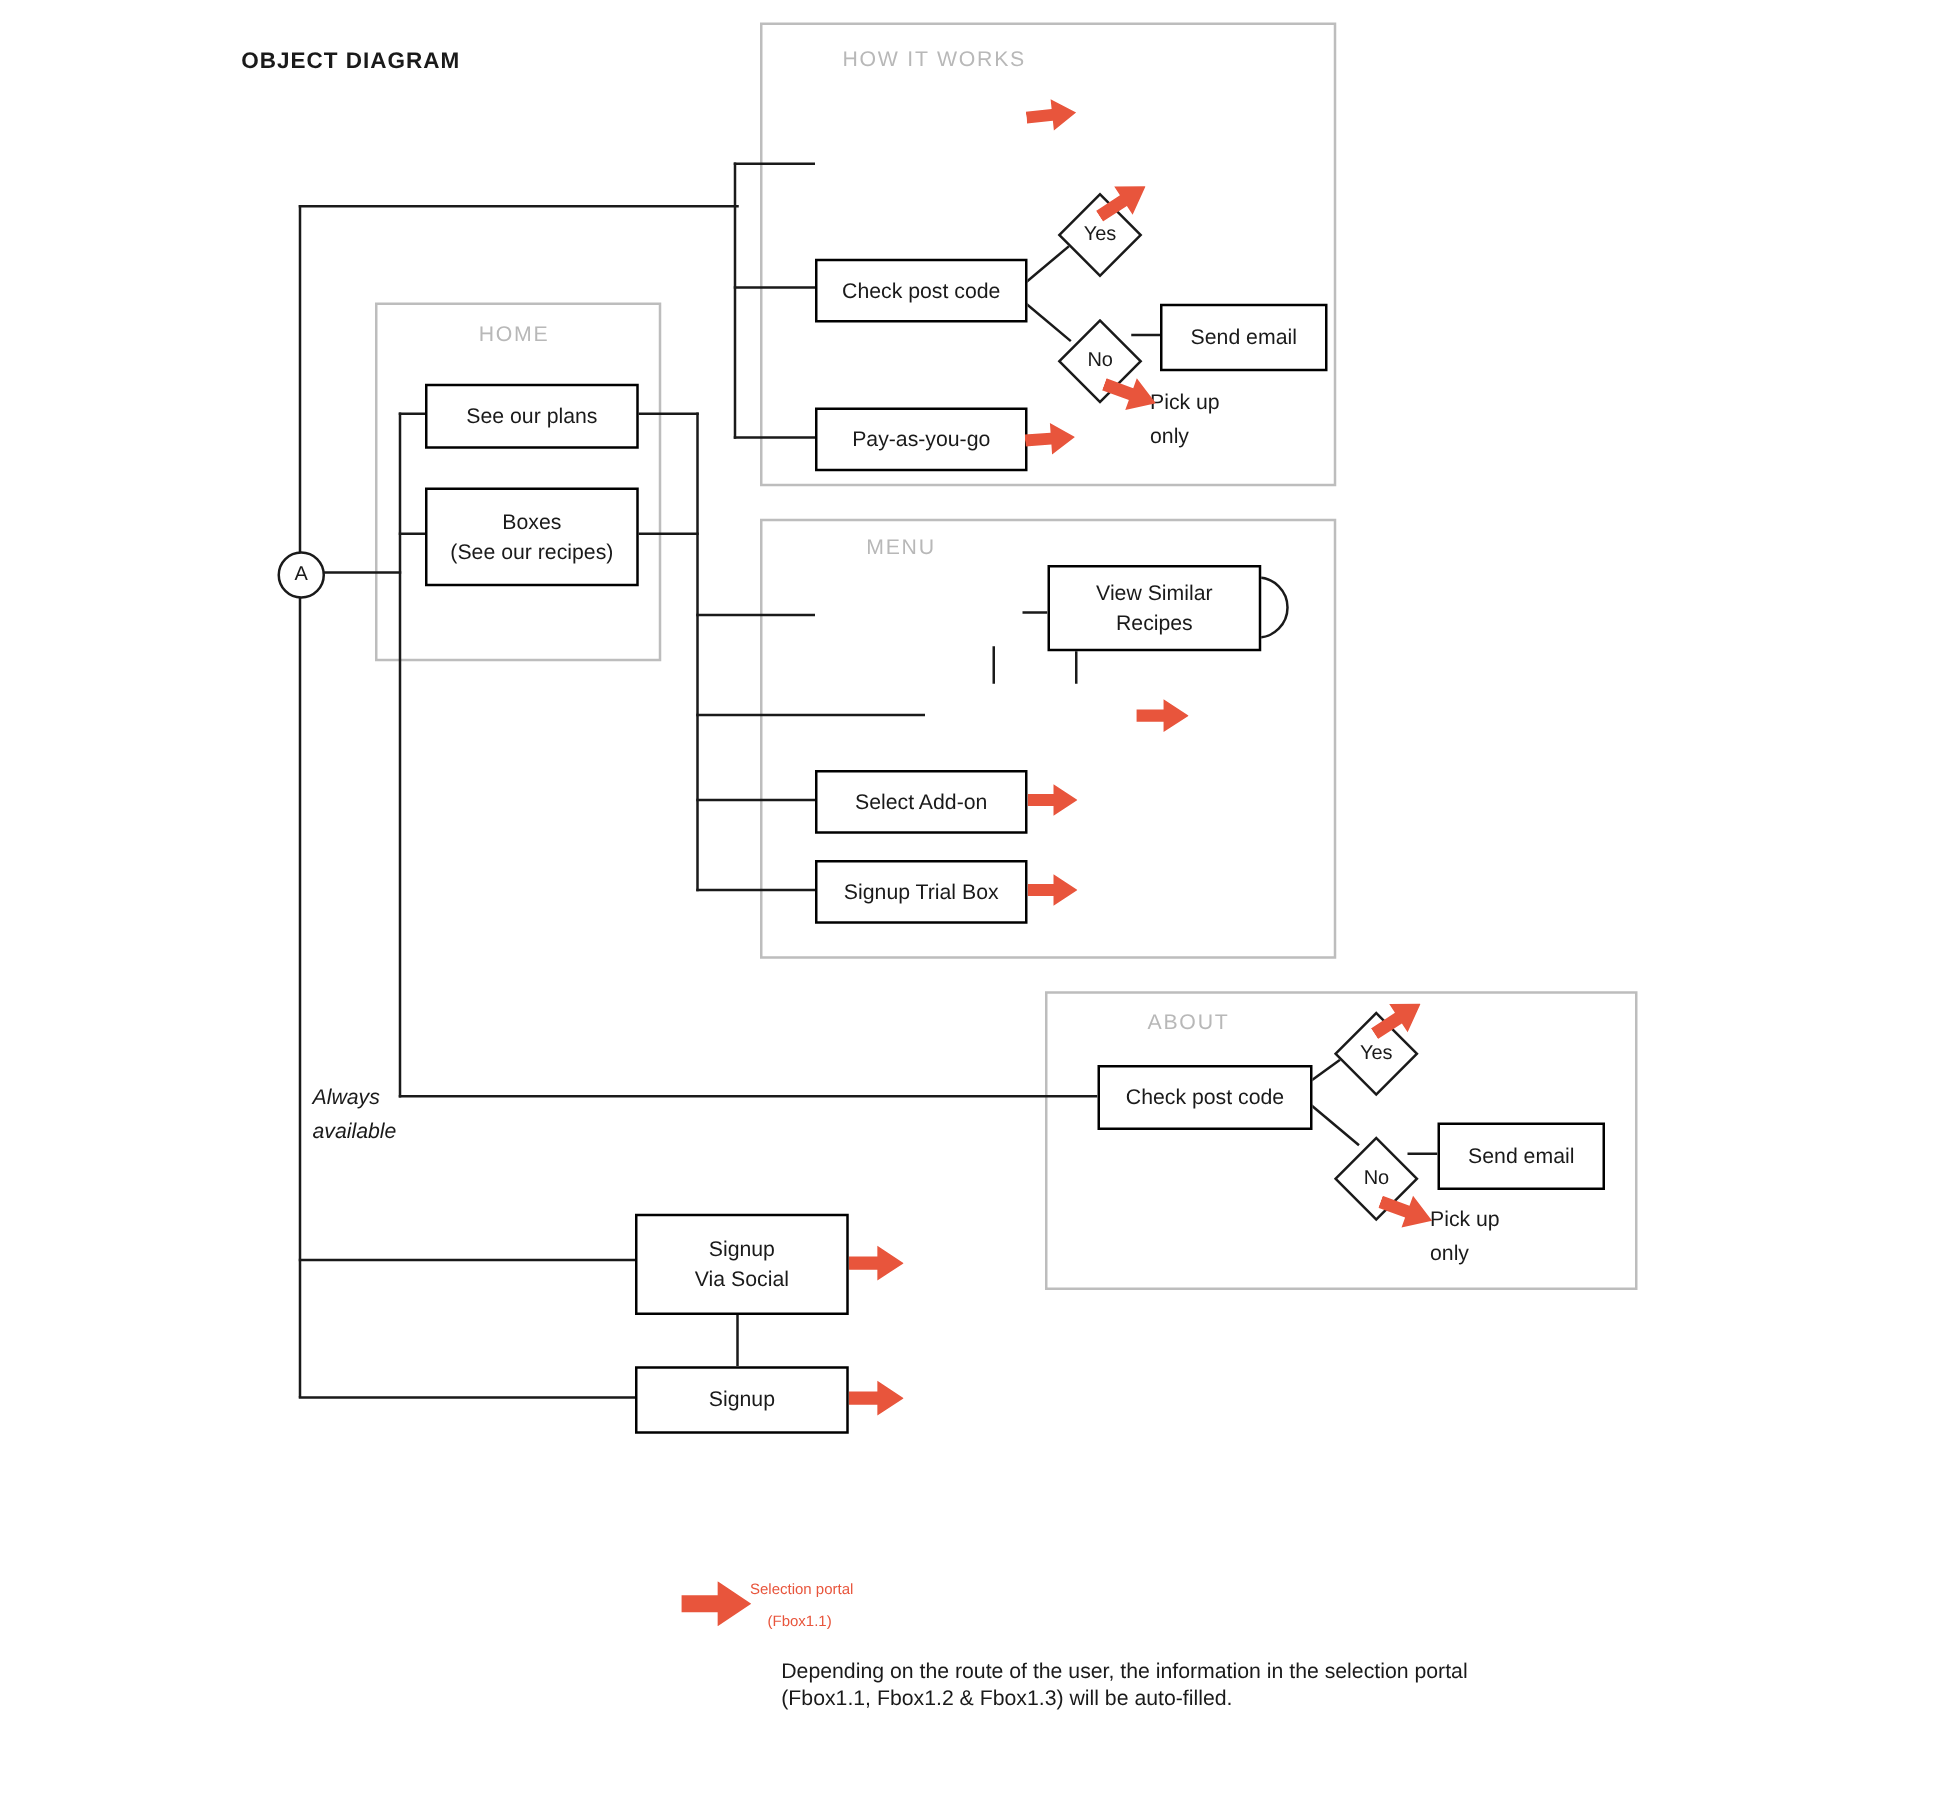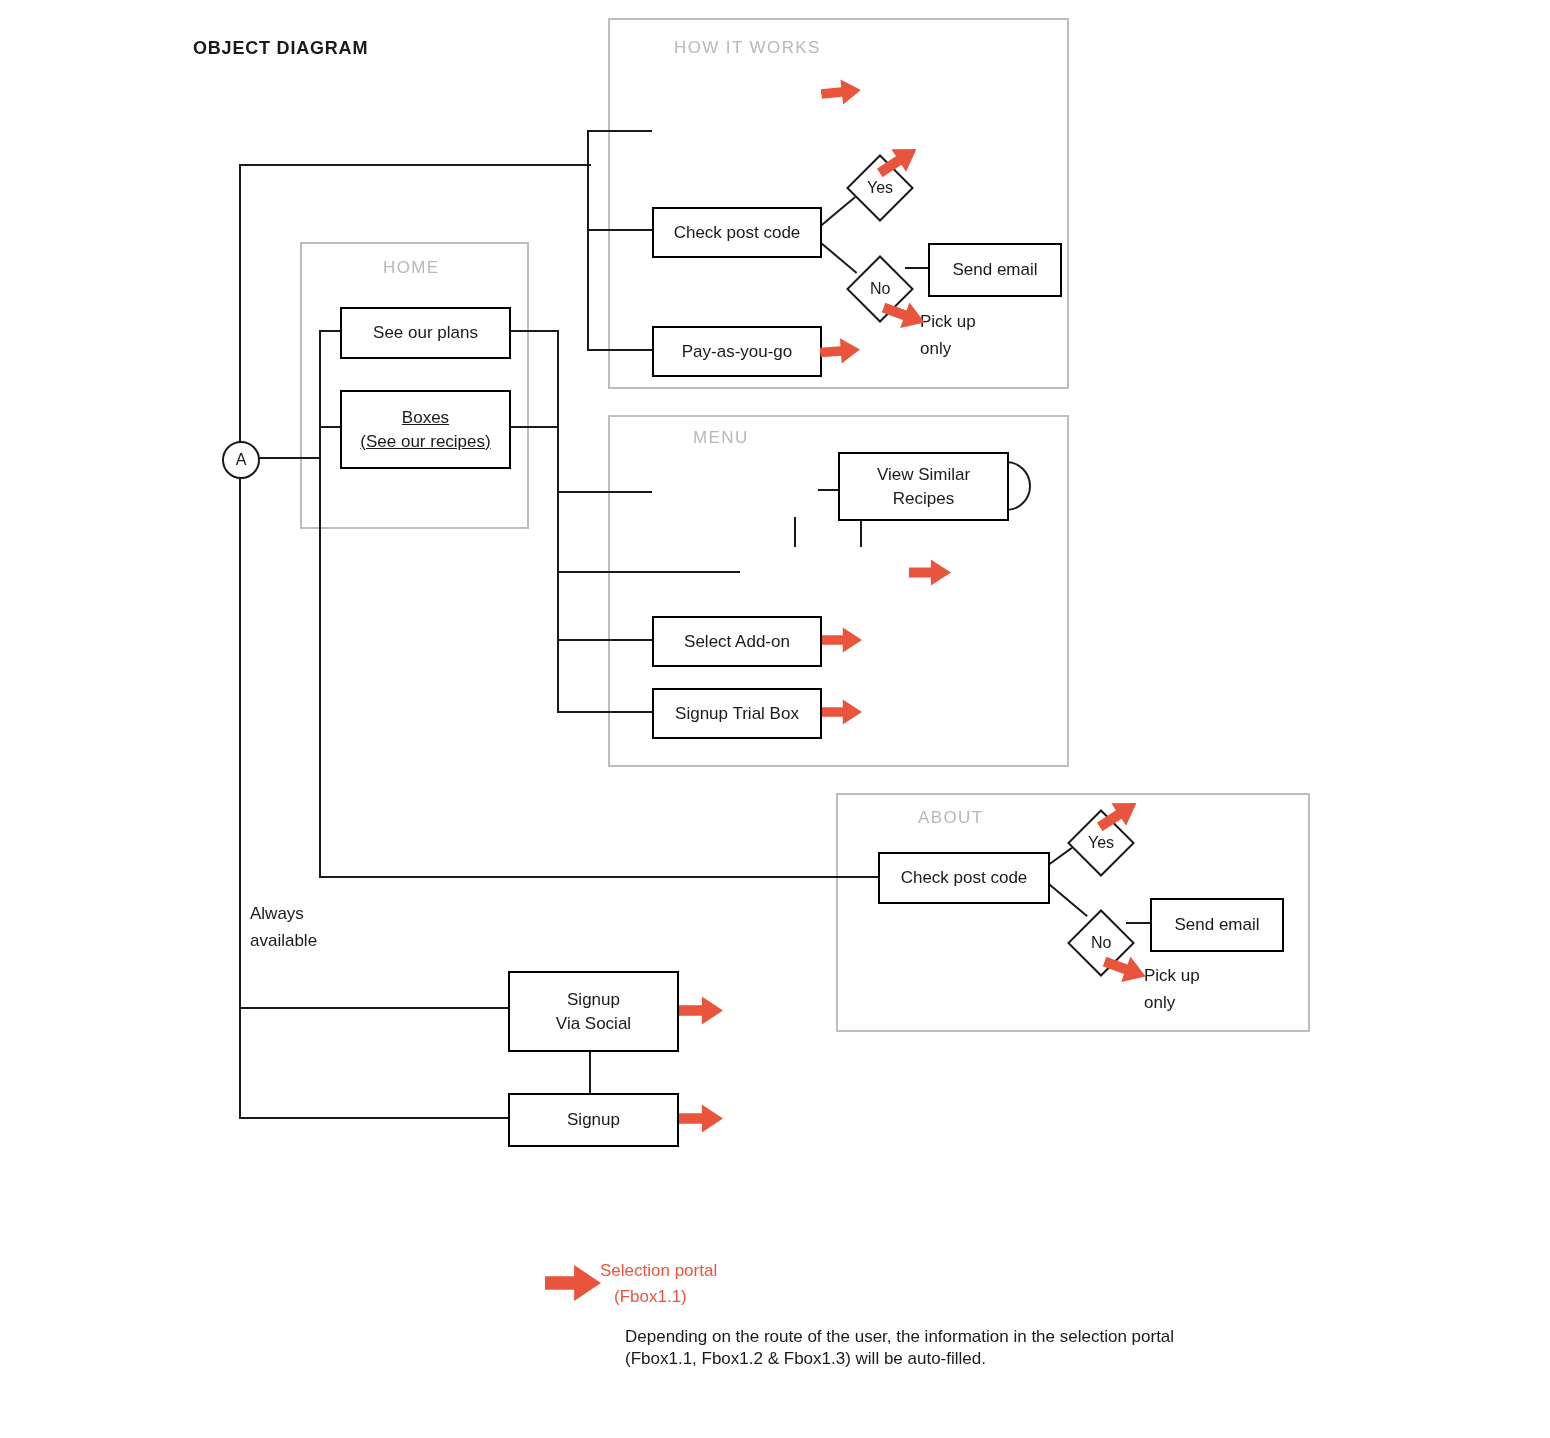--- a/index.html
+++ b/index.html
@@ -27,21 +27,21 @@
     position:absolute;width:34px;height:34px;border:2px solid var(--color-line,#1a1a1a);
     border-radius:50%;background:#fff;z-index:2;font-size:16px;
     display:flex;align-items:center;justify-content:center;
   }
   .loop{position:absolute;width:46px;height:46px;border:2px solid var(--color-line,#1a1a1a);border-radius:50%;background:#fff;z-index:1;}
   .arrow{
     position:absolute;background:var(--color-accent,#e8553c);z-index:3;
     clip-path:polygon(0 33%,52% 33%,52% 5%,100% 50%,52% 95%,52% 67%,0 67%);
   }
   .label{position:absolute;font-size:17px;line-height:27px;white-space:pre-line;z-index:2;}
-  .legend-label{position:absolute;font-size:17px;line-height:26px;color:var(--color-accent,#e8553c);z-index:2;}
+  .legend-label{position:absolute;font-size:12px;line-height:26px;color:var(--color-accent,#e8553c);z-index:2;}
   .note{position:absolute;font-size:17px;line-height:22px;white-space:pre-line;z-index:2;}
 </style>
 </head>
 <body>
 
 <div id="canvas">
 
   <div class="title" style="left:193px;top:38px;position:absolute;">OBJECT DIAGRAM</div>
 
   <div class="container" style="left:608px;top:18px;width:457px;height:367px;"></div>
@@ -96,41 +96,41 @@
       <span>Yes</span>
     </div>
   <div class="diamond" style="left:856px;top:265px;">
       <span>No</span>
     </div>
   <div class="node" style="left:928px;top:243px;width:130px;height:50px;">Send email</div>
   <div class="label" style="left:920px;top:308px;">Pick up
 only</div>
 
   <div class="node" style="left:340px;top:307px;width:167px;height:48px;">See our plans</div>
-  <div class="node" style="left:340px;top:390px;width:167px;height:75px;text-decoration:underline;">Boxes
+  <div class="node" style="left:340px;top:390px;width:167px;height:75px;">Boxes
 (See our recipes)</div>
   <div class="circle-node" style="left:222px;top:441px;">A</div>
 
   <div class="node" style="left:838px;top:452px;width:167px;height:65px;">View Similar
 Recipes</div>
   <div class="node" style="left:652px;top:616px;width:166px;height:47px;">Select Add-on</div>
   <div class="node" style="left:652px;top:688px;width:166px;height:47px;">Signup Trial Box</div>
 
   <div class="node" style="left:878px;top:852px;width:168px;height:48px;">Check post code</div>
   <div class="diamond" style="left:1077px;top:819px;">
       <span>Yes</span>
     </div>
   <div class="diamond" style="left:1077px;top:919px;">
       <span>No</span>
     </div>
   <div class="node" style="left:1150px;top:898px;width:130px;height:50px;">Send email</div>
   <div class="label" style="left:1144px;top:962px;">Pick up
 only</div>
 
-  <div class="label" style="left:250px;top:900px;">Always
+  <div class="label" style="left:250px;top:864px;font-style:italic;">Always
 available</div>
   <div class="node" style="left:508px;top:971px;width:167px;height:77px;">Signup
 Via Social</div>
   <div class="node" style="left:508px;top:1093px;width:167px;height:50px;">Signup</div>
 
   <div class="arrow" style="left:821px;top:78px;width:40px;height:28px;transform:rotate(-6deg);"></div>
   <div class="arrow" style="left:876px;top:146px;width:44px;height:30px;transform:rotate(-33deg);"></div>
   <div class="arrow" style="left:882px;top:300px;width:44px;height:30px;transform:rotate(20deg);"></div>
   <div class="arrow" style="left:820px;top:337px;width:40px;height:28px;transform:rotate(-4deg);"></div>
   <div class="arrow" style="left:909px;top:558px;width:42px;height:29px;"></div>

